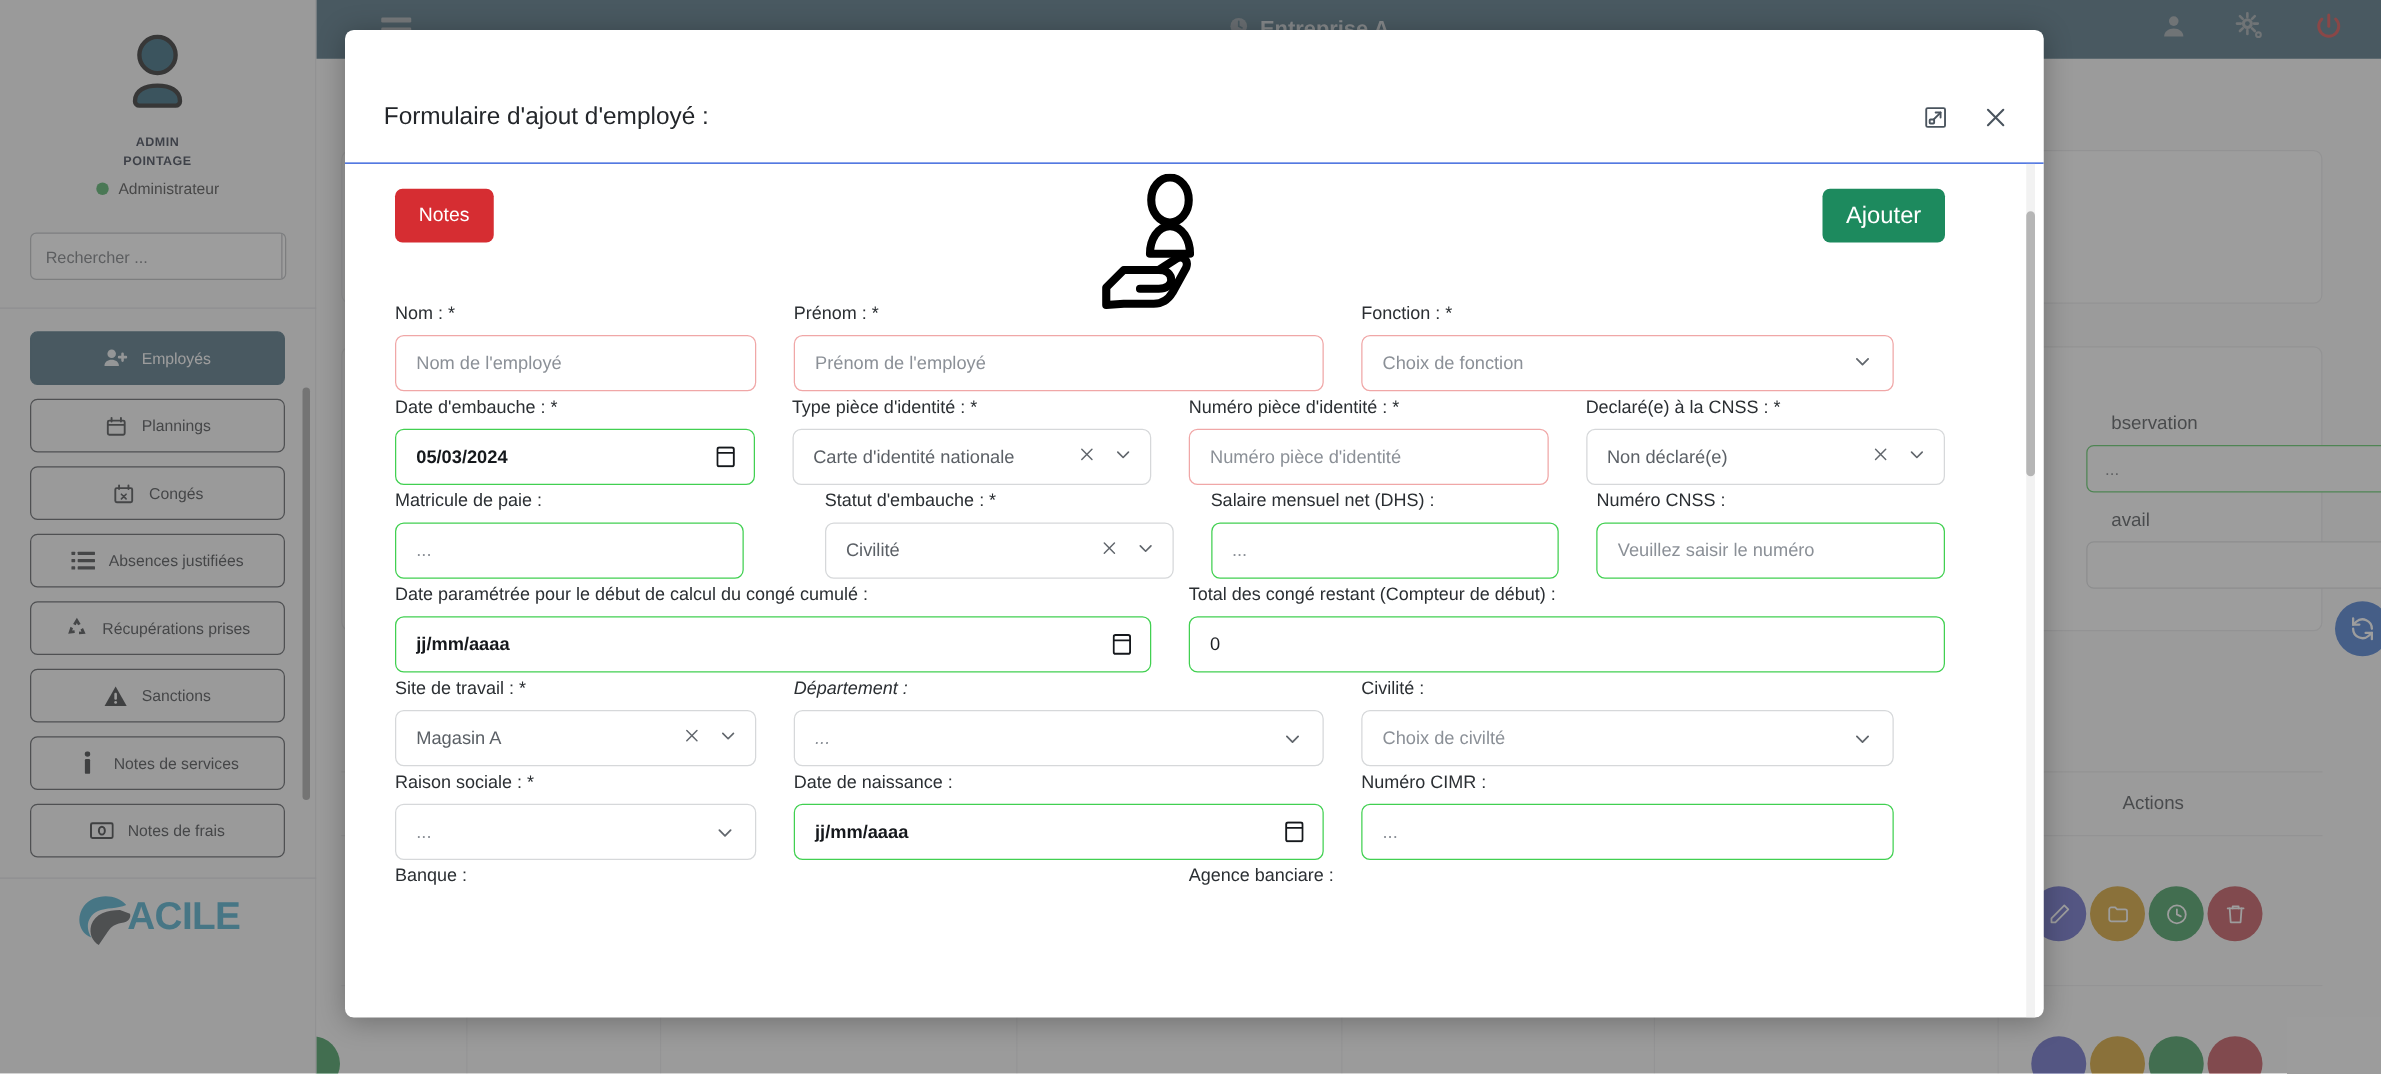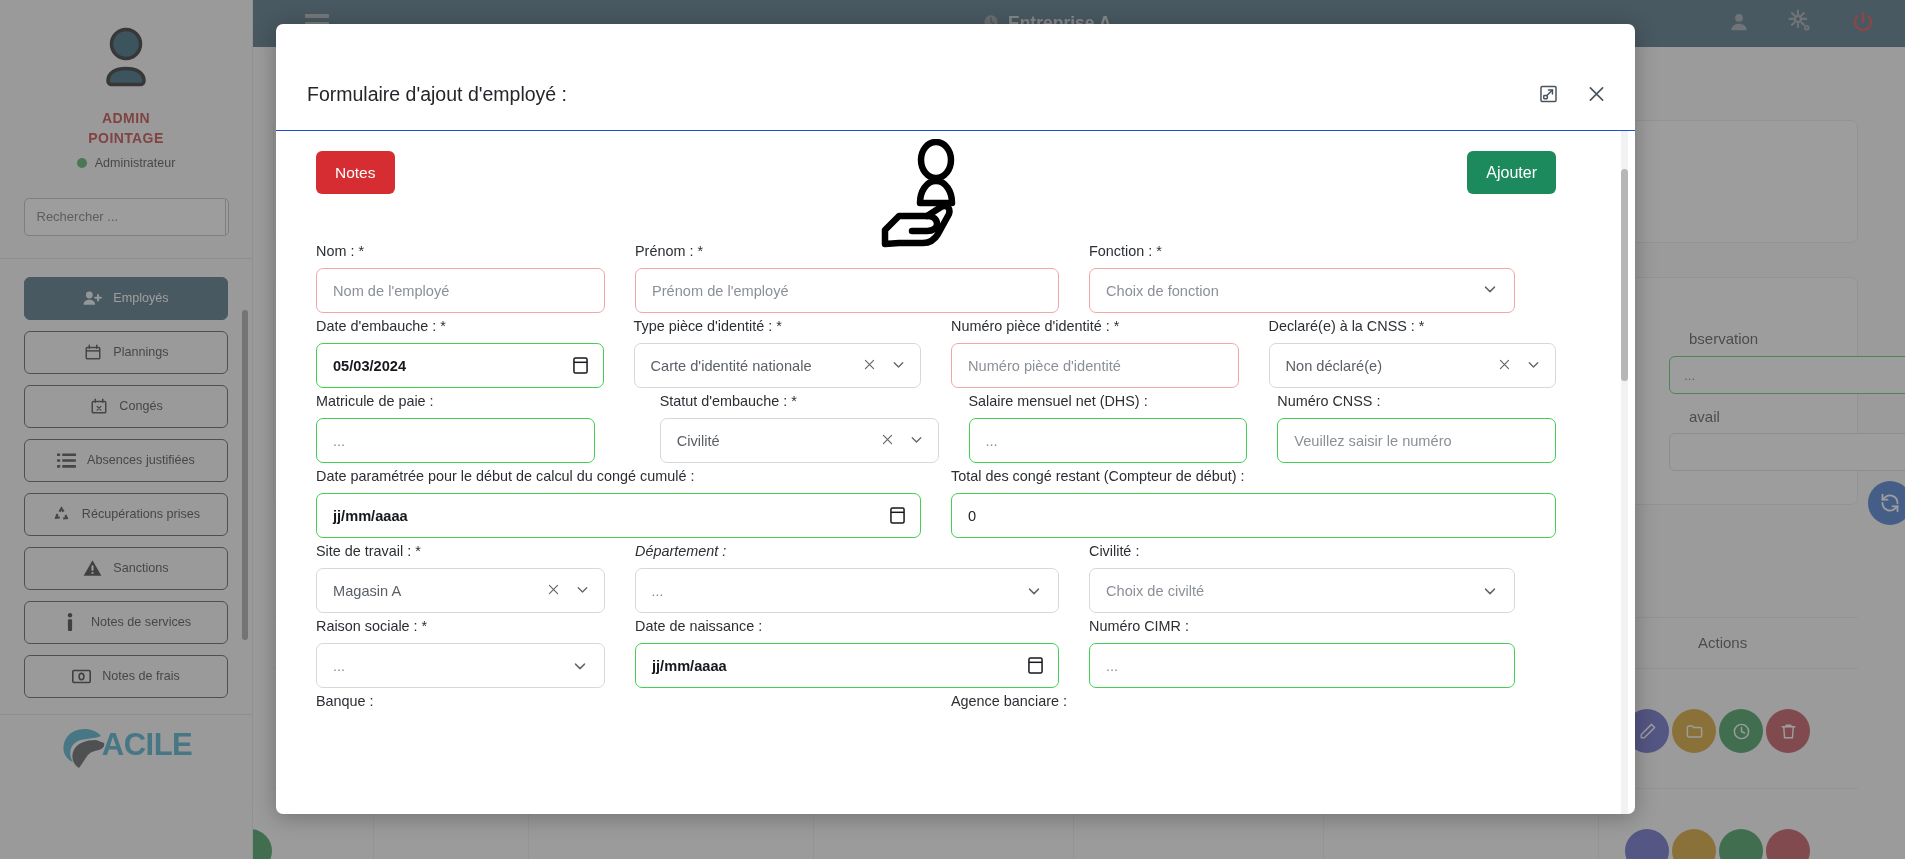--- a/index.html
+++ b/index.html
@@ -11,21 +11,21 @@
   #app { position: relative; width: 1905px; height: 859px; overflow: hidden; background:#fff; }
 
   
   .sidebar {
     position: absolute; left: 0; top: 0; width: 253px; height: 859px;
     background: #f7f7f8; border-right: 1px solid #e3e3e5;
     display: flex; flex-direction: column; align-items: center;
     z-index: 5;
   }
   .avatar-wrap { margin-top: 18px; width: 84px; height: 84px; display:flex; align-items:center; justify-content:center; }
-  .uname { font-size: 14px; font-weight: 700; color: #b91c1c; letter-spacing: .4px; line-height: 1.45; text-align:center; margin-top: 6px;}
+  .uname { font-size: 10px; font-weight: 700; color: #0f172a; letter-spacing: .4px; line-height: 1.45; text-align:center; margin-top: 6px;}
   .role-row { display: flex; align-items: center; gap: 8px; margin-top: 7px; }
   .role-dot { width: 10px; height: 10px; border-radius: 50%; background: #31a24c; }
   .role-txt { font-size: 12.5px; color: #2a2a2a; }
 
   .search-row {
     margin-top: 28px; display: flex; width: 205px; height: 38px;
     border: 1px solid #aeb1b5; border-radius: 5px; overflow: hidden; background: #fff;
   }
   .search-input {
     flex: 1; border: none; outline: none; background: transparent;
@@ -125,21 +125,21 @@
 
   .btn-row { position: relative; height: 112px; }
   .btn-fermer {
     position: absolute; left: 0; top: 20px; background: #d62d32; color: #fff;
     border: none; border-radius: 6px; padding: 0 19px; height: 43px;
     font-size: 15.5px; cursor: pointer; font-family: inherit;
   }
   .btn-ajouter {
     position: absolute; right: 0; top: 20px; background: #1d8a5e; color: #fff;
     border: none; border-radius: 6px; padding: 0 19px; height: 43px;
-    font-size: 16px; cursor: pointer; font-family: inherit;
+    font-size: 19px; cursor: pointer; font-family: inherit;
   }
   .hero-icon { position: absolute; left: 50%; top: 8px; transform: translateX(-50%); }
 
   .frow { display: flex; gap: 30px; margin-bottom: 5px; }
   .fcell { display: flex; flex-direction: column; }
   .flabel { font-size: 14.4px; color: #2b2f33; margin-bottom: 9px; white-space: nowrap; }
 
   .fctl {
     height: 45px; border-radius: 7px; background: #fff;
     display: flex; align-items: center; padding: 0 16px;

